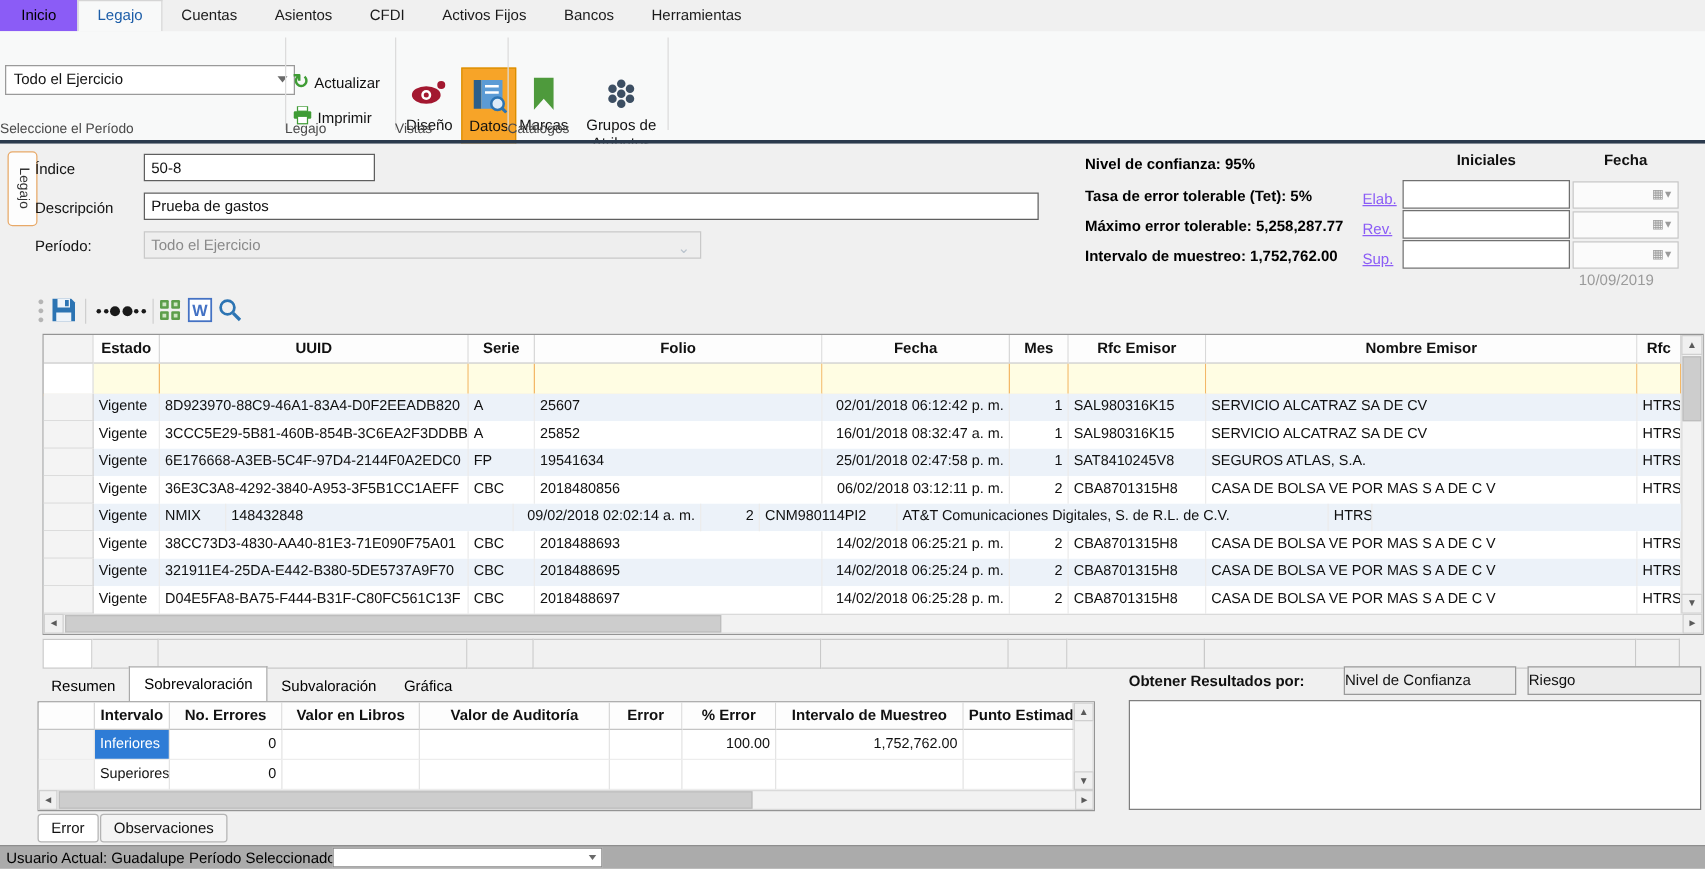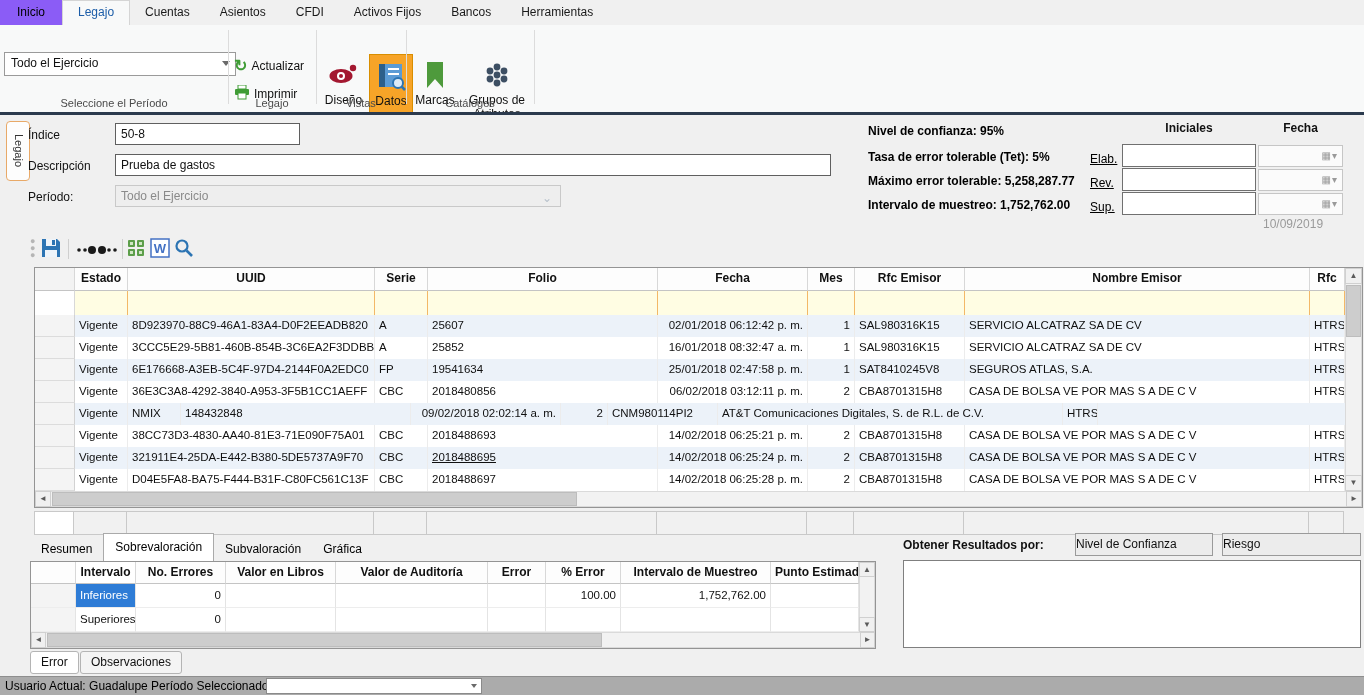--- a/index.html
+++ b/index.html
@@ -9,21 +9,21 @@
 
   
   .tabbar{position:absolute;left:0;top:0;width:100%;height:25px;background:#f0f0f0;display:flex}
   .tab{padding:0 15px;line-height:24px;font-size:12px;color:#1a1a1a;cursor:default}
   .tab.backstage{background:#8b5cf6;color:#000;padding:0 17px}
   .tab.active{background:#f8f9f9;color:#1c5da8;border:1px solid #d5d5d5;border-bottom:none;line-height:23px}
 
   
   .ribbon{position:absolute;left:0;top:25px;width:100%;height:87px;background:#f8f9f9}
   .gsep{position:absolute;top:5px;height:74px;width:1px;background:#dcdcdc}
-  .glabel{position:absolute;top:72px;font-size:11px;color:#4a4a4a;text-align:center}
+  .glabel{position:absolute;top:72px;font-size:11px;color:#4a4a4a;}
   .ribcombo{position:absolute;left:4px;top:27px;width:218px;height:22px;background:#fff;border:1px solid #9a9a9a;
             font-size:12px;line-height:20px;padding:0 6px}
   .ribcombo .arr{position:absolute;right:5px;top:8px;width:0;height:0;border-left:4px solid transparent;
             border-right:4px solid transparent;border-top:5px solid #6a6a6a}
   .ribsmall{position:absolute;left:234px;display:flex;align-items:center;gap:4px;font-size:12px;height:20px}
   .riblarge{position:absolute;top:29px;height:76px;display:flex;flex-direction:column;align-items:center;font-size:12px;
             padding-top:3px;box-sizing:border-box;text-align:center;line-height:14px}
   .riblarge .ric{height:36px;display:flex;align-items:center;justify-content:center}
   .riblarge.datosbtn{background:#f7a428;border:1px solid #d98e00}
   .refresh-glyph{color:#3f9c35;font-size:16px;font-weight:bold;line-height:16px}
@@ -35,21 +35,21 @@
   .formarea{position:absolute;left:0;top:115px;width:100%;height:117px;background:#f0f0f0}
   .vtab{position:absolute;left:6px;top:6px;width:22px;height:58px;background:#fdfdfd;border:1px solid #e8a968;
         border-radius:4px;writing-mode:vertical-rl;font-size:11px;color:#333;text-align:center;line-height:20px}
   .flabel{position:absolute;left:28px;font-size:12px;color:#111}
   .finput{position:absolute;left:115px;height:22px;background:#fff;border:1px solid #5f5f5f;font-size:12px;
           line-height:20px;padding:0 5px;box-sizing:border-box}
   .fcombo{position:absolute;left:115px;height:22px;background:#eeeeee;border:1px solid #c9c9c9;font-size:12px;
           line-height:20px;padding:0 5px;color:#8a8a8a;box-sizing:border-box}
   .fcombo .chev{position:absolute;right:8px;top:2px;color:#b8c2cc;font-size:12px}
   .statline{position:absolute;left:868px;font-weight:bold;font-size:12px;color:#000}
-  .slink{position:absolute;left:1090px;font-size:12px;color:#000000;text-decoration:underline;cursor:pointer}
+  .slink{position:absolute;left:1090px;font-size:12px;color:#8b5cf6;text-decoration:underline;cursor:pointer}
   .colhead{position:absolute;font-weight:bold;font-size:12px;text-align:center}
   .inibox{position:absolute;left:1122px;width:134px;height:23px;background:#fff;border:1px solid #707070;box-sizing:border-box}
   .datebox{position:absolute;left:1258px;width:85px;height:22px;background:#fbfbfb;border:1px solid #c6c6c6;
            color:#9a9a9a;font-size:12px;line-height:20px;padding:0 4px;box-sizing:border-box}
   .datebox .cal{float:right;color:#9a9a9a;font-size:10px;letter-spacing:1px}
 
   
   .toolbar{position:absolute;left:0;top:232px;width:100%;height:35px;background:#f0f0f0}
   .tsep{position:absolute;top:7px;width:1px;height:20px;background:#cfcfcf}
   .grip{position:absolute;left:30px;top:6px;color:#b5b5b5;font-size:9px;line-height:7px;text-align:center}
@@ -408,21 +408,21 @@
         <div class="gc gdc ar" style="width: 47px;">2</div>
         <div class="gc gdc al" style="width: 110px;">CBA8701315H8</div>
         <div class="gc gdc al" style="width: 345px;">CASA DE BOLSA VE POR MAS S A DE C V</div>
         <div class="gc gdc al" style="width: 35px;">HTRS</div>
       </div>
       <div class="grow alt">
         <div class="gc gdc rhd" style="width: 40px;"></div>
         <div class="gc gdc al" style="width: 53px;">Vigente</div>
         <div class="gc gdc al" style="width: 247px;">321911E4-25DA-E442-B380-5DE5737A9F70</div>
         <div class="gc gdc al" style="width: 53px;">CBC</div>
-        <div class="gc gdc al" style="width: 230px; text-decoration: underline;">2018488695</div>
+        <div class="gc gdc al" style="width: 230px;">2018488695</div>
         <div class="gc gdc ar" style="width: 150px;">14/02/2018 06:25:24 p. m.</div>
         <div class="gc gdc ar" style="width: 47px;">2</div>
         <div class="gc gdc al" style="width: 110px;">CBA8701315H8</div>
         <div class="gc gdc al" style="width: 345px;">CASA DE BOLSA VE POR MAS S A DE C V</div>
         <div class="gc gdc al" style="width: 35px;">HTRS</div>
       </div>
       <div class="grow">
         <div class="gc gdc rhd" style="width: 40px;"></div>
         <div class="gc gdc al" style="width: 53px;">Vigente</div>
         <div class="gc gdc al" style="width: 247px;">D04E5FA8-BA75-F444-B31F-C80FC561C13F</div>

